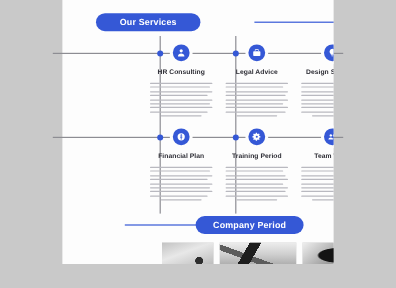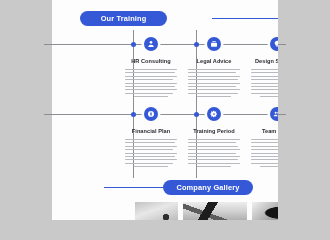--- a/index.html
+++ b/index.html
@@ -367,19 +367,19 @@
 
   <div class="rule r1"></div>
   <div class="rule r2"></div>
 
   <div class="dot" style="left:131px; top:42px;"></div>
   <div class="dot" style="left:194px; top:42px;"></div>
   <div class="dot" style="left:131px; top:112px;"></div>
   <div class="dot" style="left:194px; top:112px;"></div>
 
   <div class="pill" id="pill-services">
-    <span>Our Training</span>
+    <span>Our Services</span>
   </div>
   <div class="pill" id="pill-gallery">
-    <span>Company Gallery</span>
+    <span>Company Period</span>
   </div>
 
 </div>
 
 </body></html>

